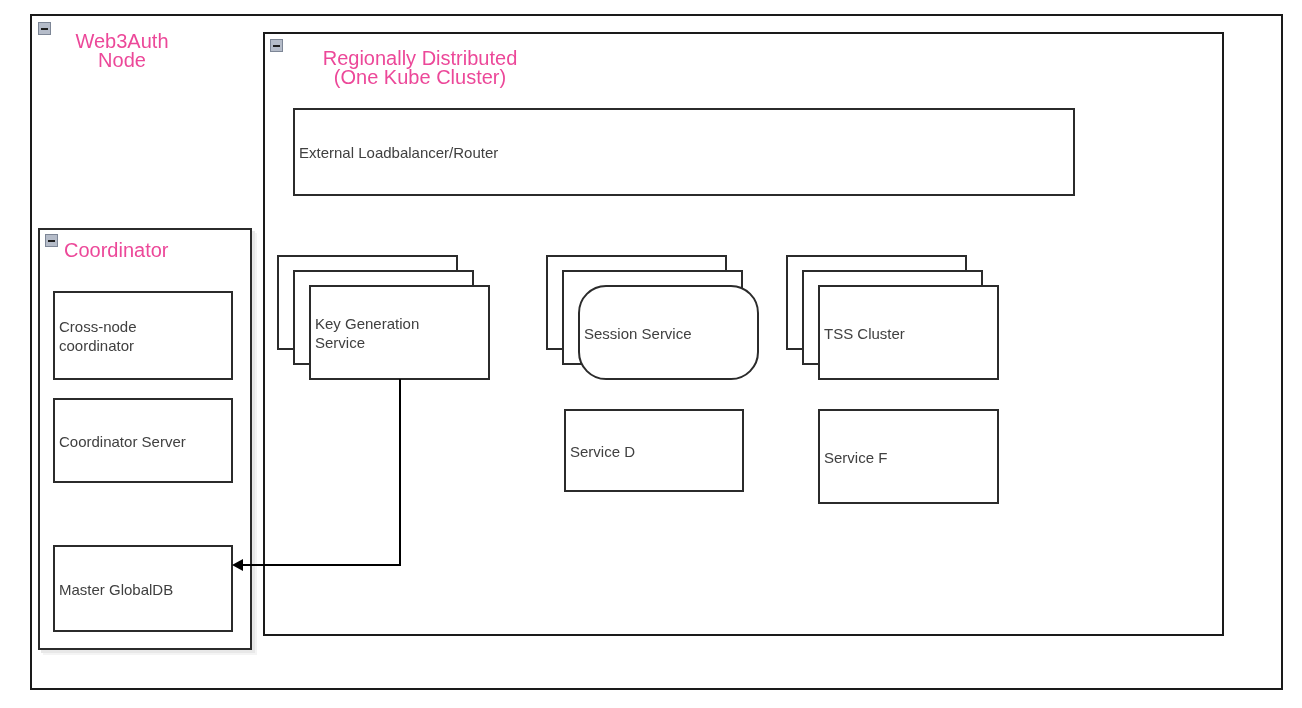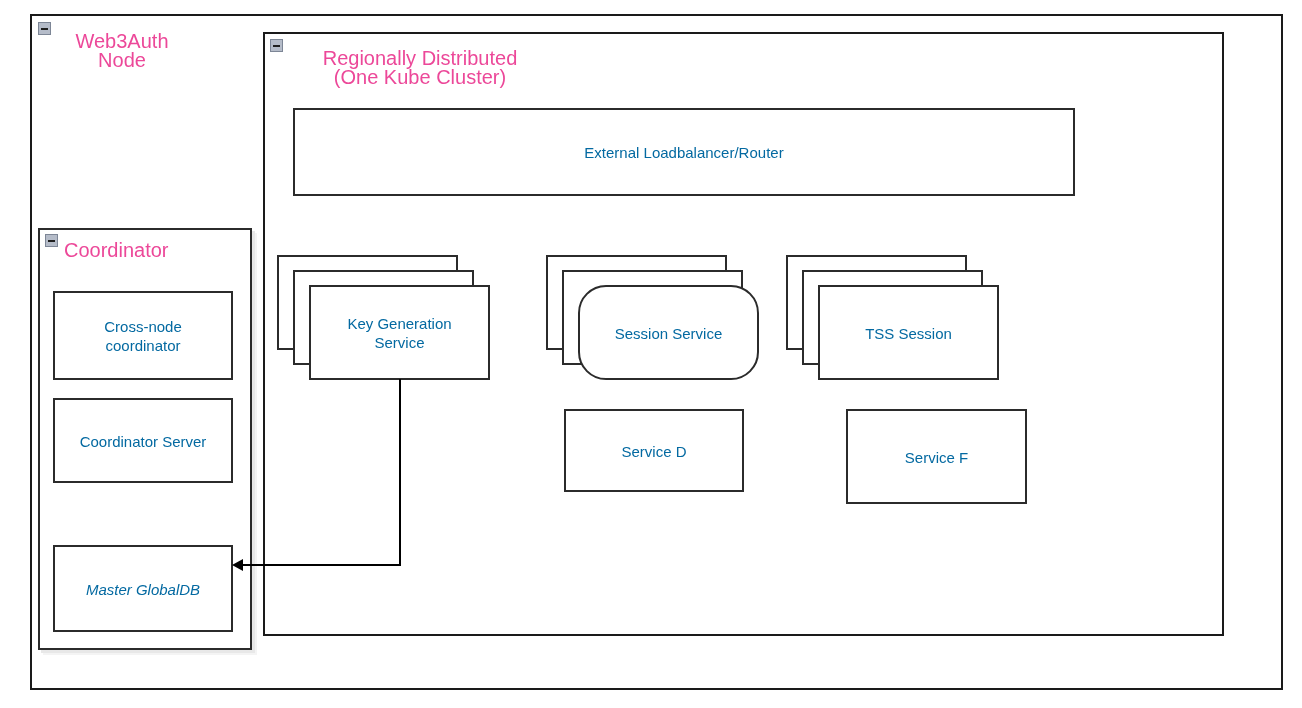--- a/index.html
+++ b/index.html
@@ -51,22 +51,21 @@
     text-align: center;
   }
   .box-label {
     position: absolute;
     left: 0;
     right: 0;
     top: 50%;
     transform: translateY(-50%);
     font-size: 15px;
     line-height: 19px;
-    color: #0369a1;
-    text-align: center;
+    color: #404040;
     white-space: pre-line;
     padding: 0 4px;
     box-sizing: border-box;
   }
 
   
   .collapse-icon {
     position: absolute;
     width: 13px;
     height: 13px;
@@ -151,48 +150,48 @@
     <div class="layer back1" style="width:181px; height:95px;"></div>
     <div class="layer front" style="width:181px; height:95px;border-radius:28px;">
       <div class="box-label">Session Service</div>
     </div>
   </div>
 
   <div class="stack" style="left:786px; top:255px; width:213px; height:125px;">
     <div class="layer back2" style="width:181px; height:95px;"></div>
     <div class="layer back1" style="width:181px; height:95px;"></div>
     <div class="layer front" style="width:181px; height:95px;">
-      <div class="box-label">TSS Session</div>
+      <div class="box-label">TSS Cluster</div>
     </div>
   </div>
 
   <div class="box" style="left:564px; top:409px; width:180px; height:83px;">
     <div class="box-label">Service D</div>
   </div>
 
-  <div class="box" style="left:818px; top:409px; width:181px; height:95px;margin-left:28px;">
+  <div class="box" style="left:818px; top:409px; width:181px; height:95px;">
     <div class="box-label">Service F</div>
   </div>
 
   <div class="shadow-frame" style="left:38px; top:228px; width:214px; height:422px;"></div>
 
   <div class="collapse-icon" style="left:45px; top:234px;"></div>
 
   <div class="frame-label" style="left:64px; top:241px; width:140px; text-align:left;">Coordinator</div>
 
   <div class="box" style="left:53px; top:398px; width:180px; height:85px;">
     <div class="box-label">Coordinator Server</div>
   </div>
 
   <div class="box" style="left:53px; top:291px; width:180px; height:89px;">
     <div class="box-label">Cross-node
 coordinator</div>
   </div>
 
-  <div class="box" style="left:53px; top:545px; width:180px; height:87px;font-style:italic;">
+  <div class="box" style="left:53px; top:545px; width:180px; height:87px;">
     <div class="box-label">Master GlobalDB</div>
   </div>
 
   <div class="conn-line conn-v" style="left:399px; top:379px; height:187px;"></div>
   <div class="conn-line conn-h" style="left:241px; top:564px; width:160px;"></div>
   <div class="arrow-left" style="left:232px; top:559px;"></div>
 
 </div>
 
 </body></html>

